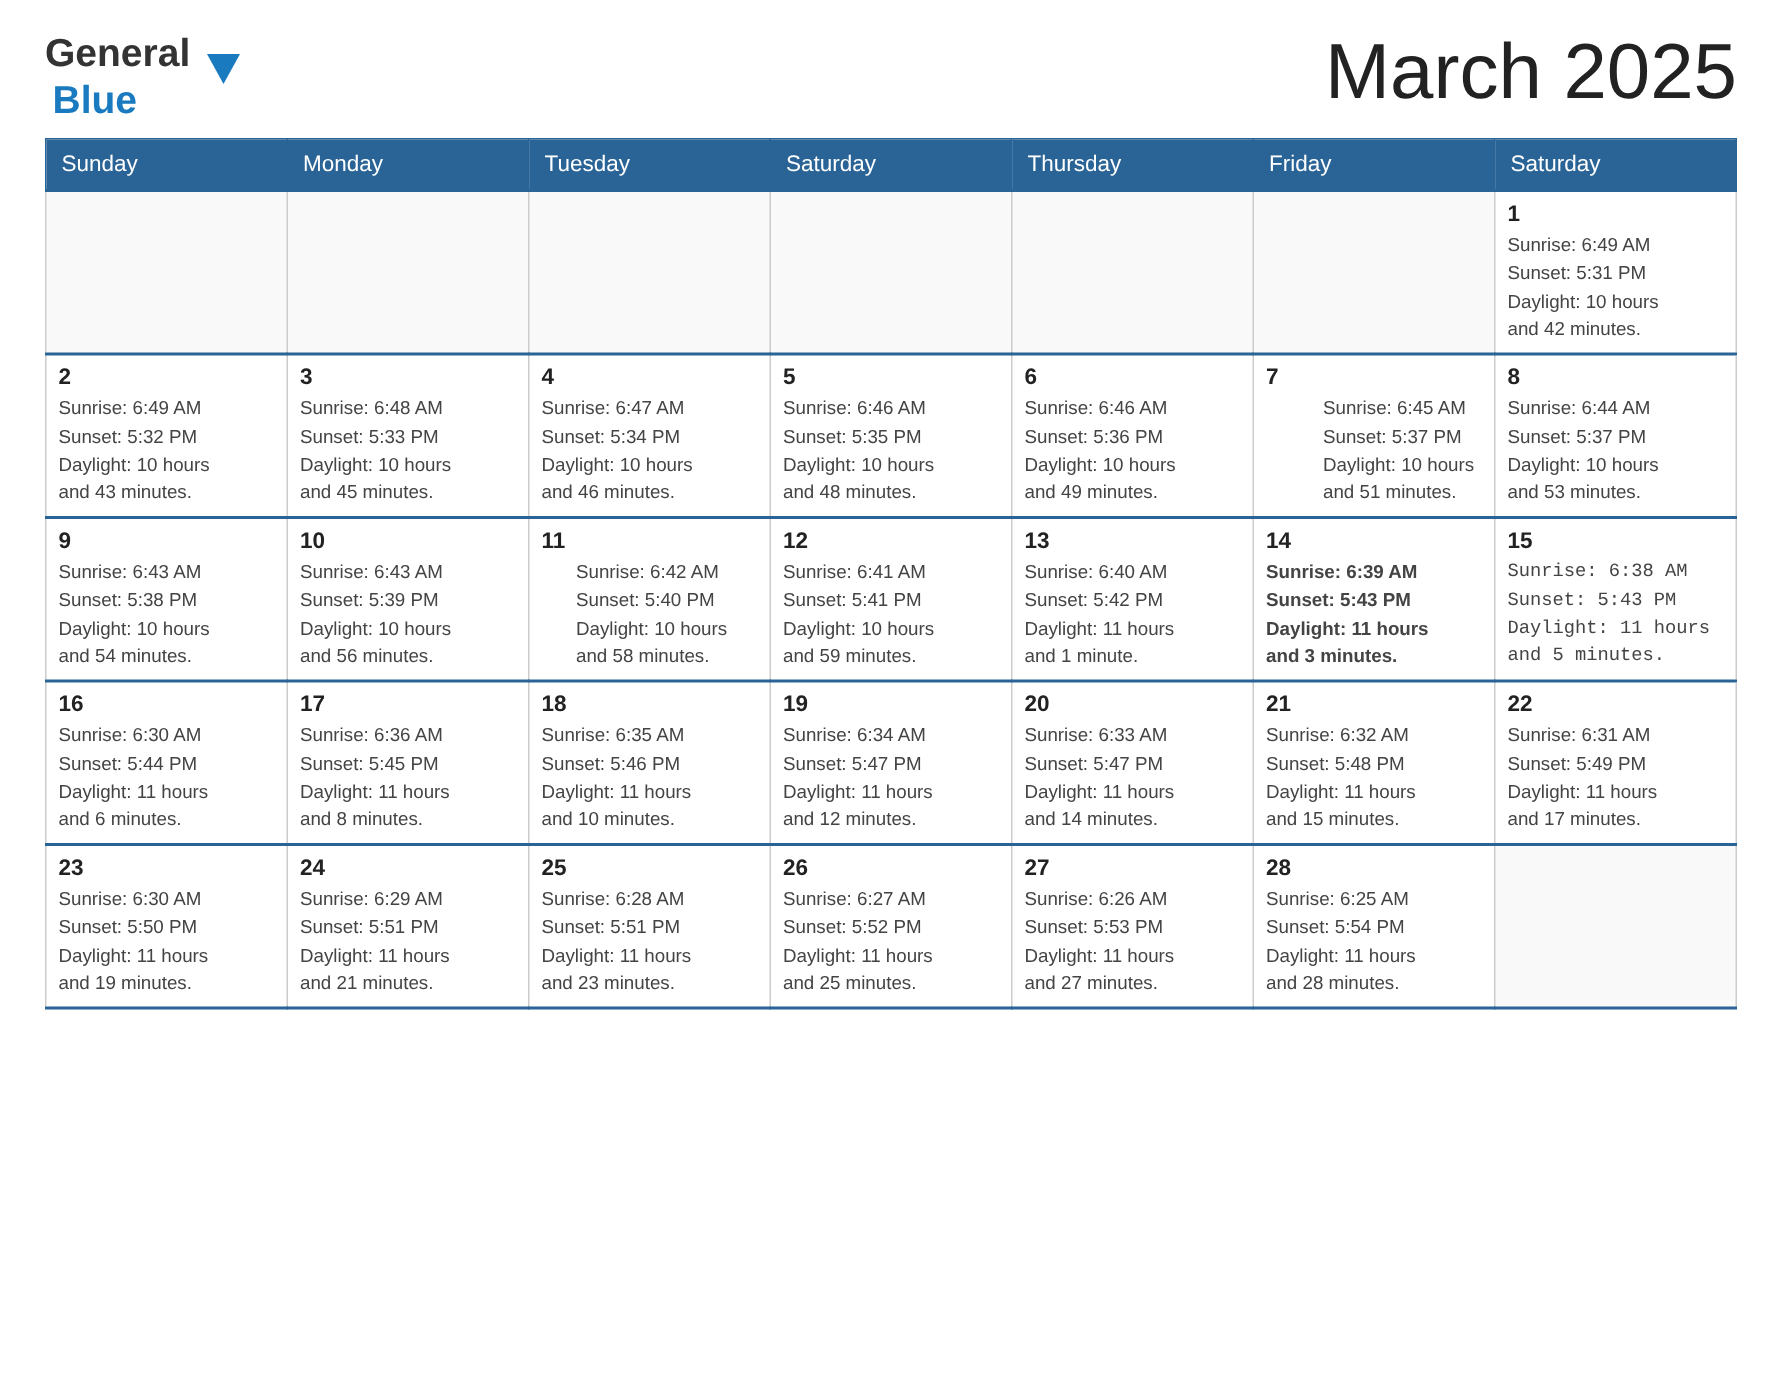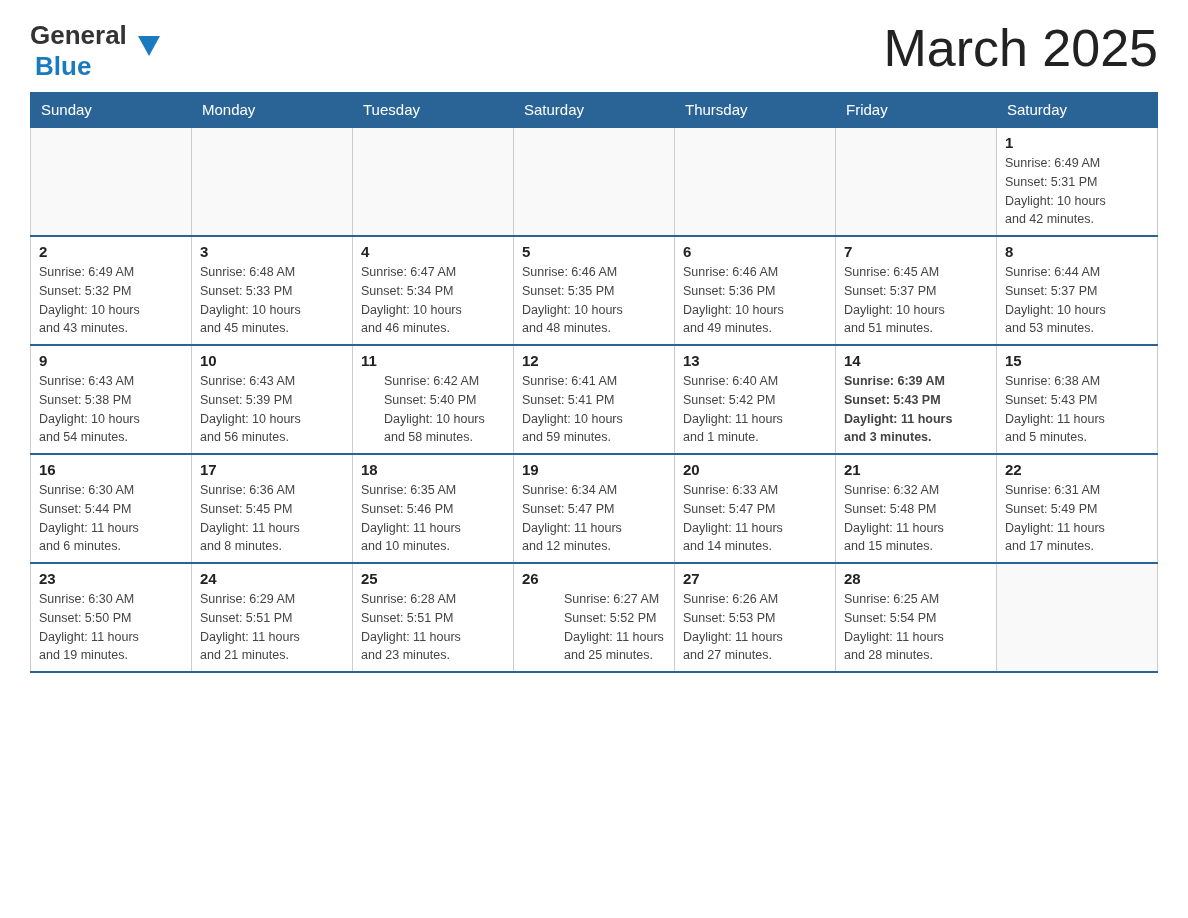--- a/index.html
+++ b/index.html
@@ -168,21 +168,21 @@
         </td>
         <td>
           <span class="day-number">6</span>
           <div class="day-info" style="white-space: pre-line;">Sunrise: 6:46 AM
 Sunset: 5:36 PM
 Daylight: 10 hours
 and 49 minutes.</div>
         </td>
         <td>
           <span class="day-number">7</span>
-          <div class="day-info" style="white-space: pre-line;">Sunrise: 6:45 AM
+          <div class="day-info" style="white-space: pre-line; margin-left: 38px;">Sunrise: 6:45 AM
 Sunset: 5:37 PM
 Daylight: 10 hours
 and 51 minutes.</div>
         </td>
         <td>
           <span class="day-number">8</span>
           <div class="day-info" style="white-space: pre-line;">Sunrise: 6:44 AM
 Sunset: 5:37 PM
 Daylight: 10 hours
 and 53 minutes.</div>
@@ -226,21 +226,21 @@
         </td>
         <td>
           <span class="day-number">14</span>
           <div class="day-info" style="white-space: pre-line; font-weight: bold;">Sunrise: 6:39 AM
 Sunset: 5:43 PM
 Daylight: 11 hours
 and 3 minutes.</div>
         </td>
         <td>
           <span class="day-number">15</span>
-          <div class="day-info" style="white-space: pre-line;">Sunrise: 6:38 AM
+          <div class="day-info" style="white-space: pre-line; font-family: Liberation Mono, monospace;">Sunrise: 6:38 AM
 Sunset: 5:43 PM
 Daylight: 11 hours
 and 5 minutes.</div>
         </td>
       </tr>
       <tr>
         <td>
           <span class="day-number">16</span>
           <div class="day-info" style="white-space: pre-line;">Sunrise: 6:30 AM
 Sunset: 5:44 PM
@@ -307,21 +307,21 @@
         </td>
         <td>
           <span class="day-number">25</span>
           <div class="day-info" style="white-space: pre-line;">Sunrise: 6:28 AM
 Sunset: 5:51 PM
 Daylight: 11 hours
 and 23 minutes.</div>
         </td>
         <td>
           <span class="day-number">26</span>
-          <div class="day-info" style="white-space: pre-line; margin-left: 42px;">Sunrise: 6:27 AM
+          <div class="day-info" style="white-space: pre-line;">Sunrise: 6:27 AM
 Sunset: 5:52 PM
 Daylight: 11 hours
 and 25 minutes.</div>
         </td>
         <td>
           <span class="day-number">27</span>
           <div class="day-info" style="white-space: pre-line;">Sunrise: 6:26 AM
 Sunset: 5:53 PM
 Daylight: 11 hours
 and 27 minutes.</div>

